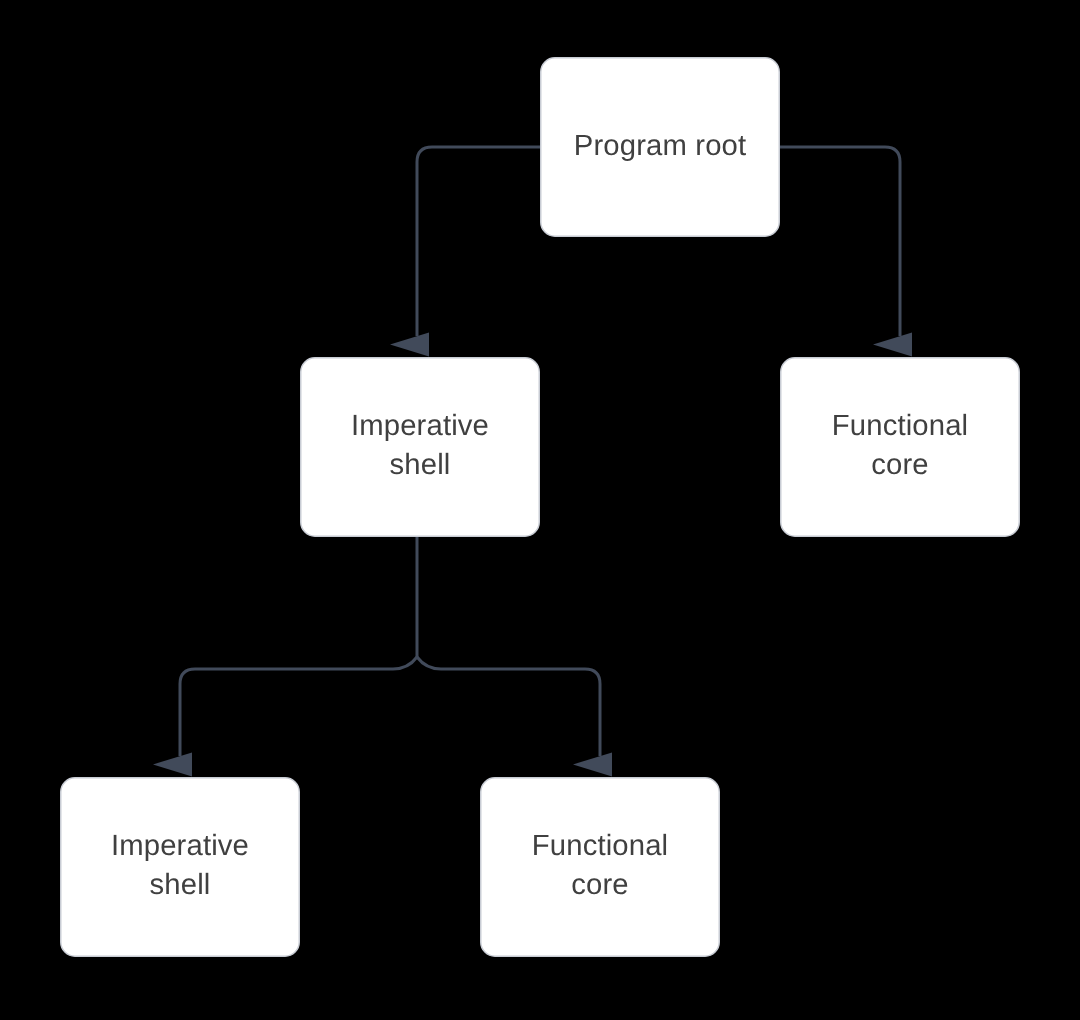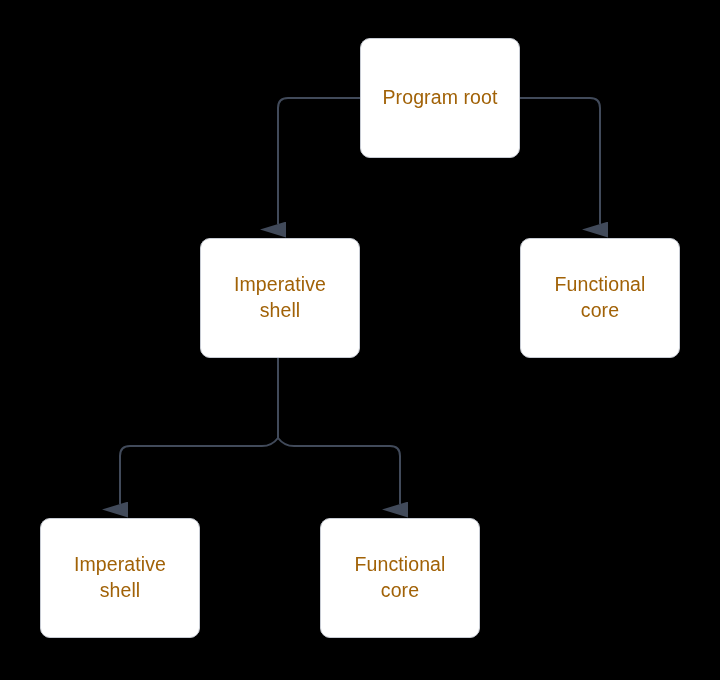--- a/index.html
+++ b/index.html
@@ -27,21 +27,21 @@
   .node {
     position: absolute;
     box-sizing: border-box;
     background: #ffffff;
     border: 1px solid #c8ccd4;
     border-radius: 10px;
     display: flex;
     align-items: center;
     justify-content: center;
     text-align: center;
-    color: #a16207;
+    color: #404040;
     font-size: 19.5px;
     line-height: 1.32;
     letter-spacing: 0.1px;
     white-space: pre-line;
     padding: 4px 10px;
   }
 </style>
 </head>
 <body>
 

